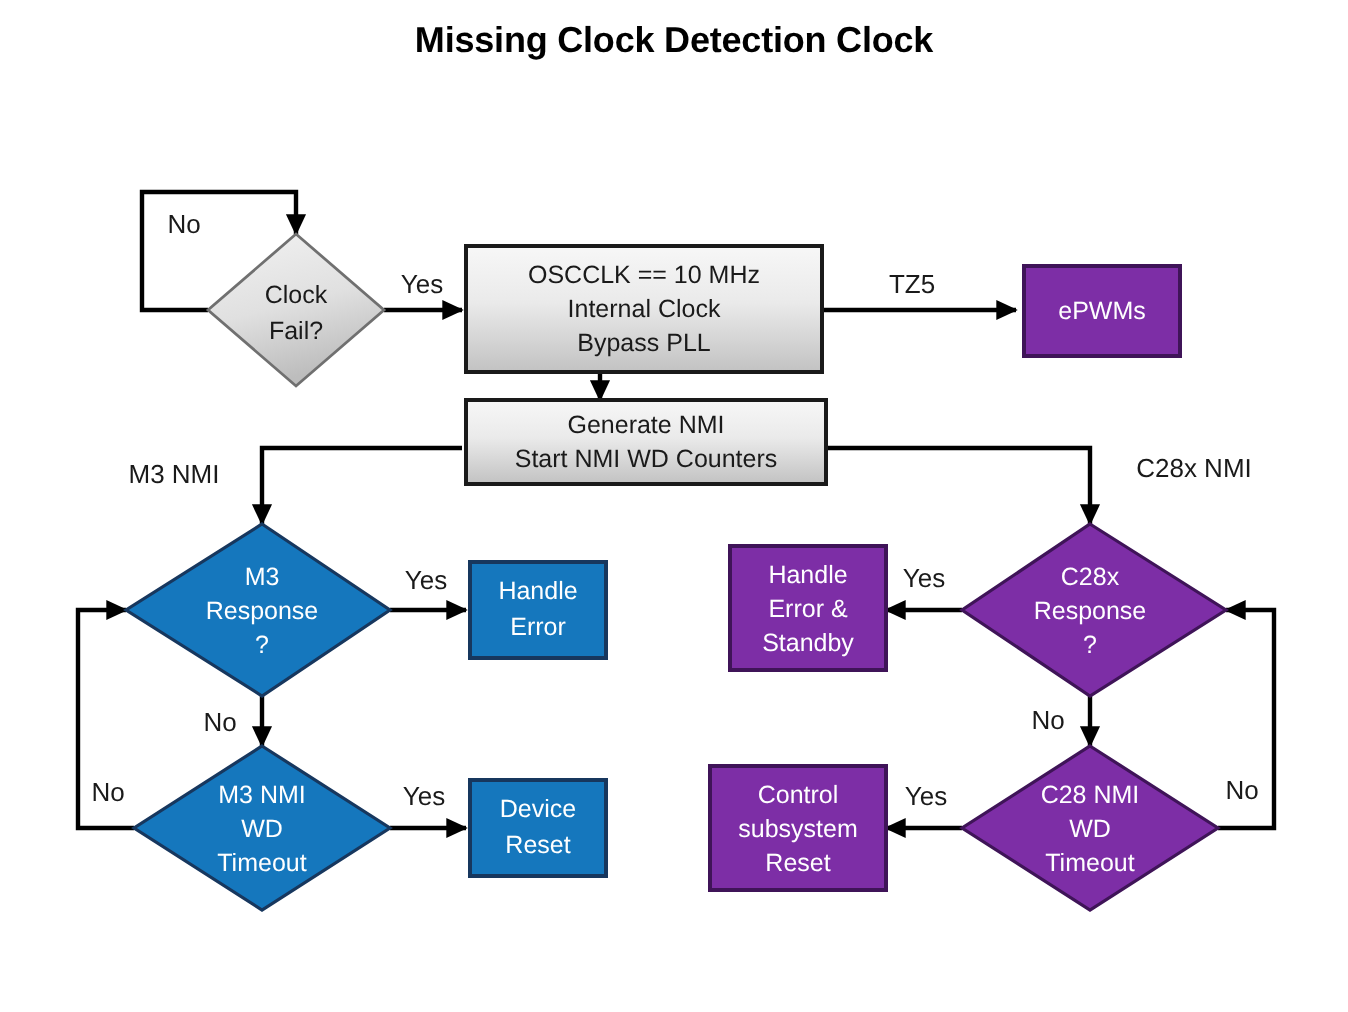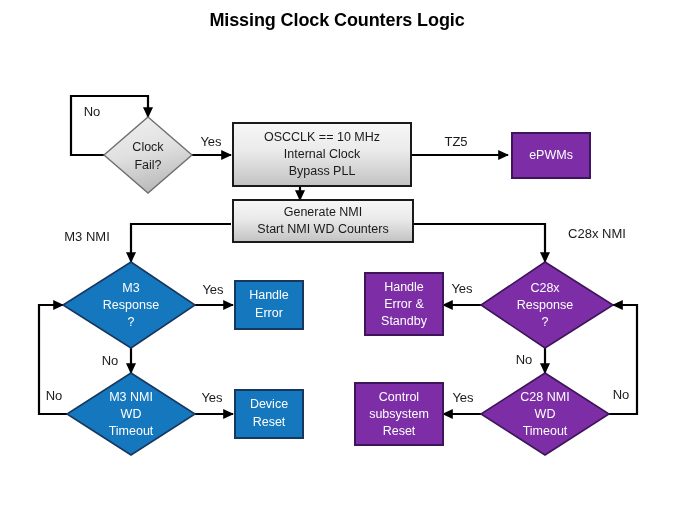--- a/index.html
+++ b/index.html
@@ -57,21 +57,21 @@
     stroke: #000000;
     stroke-width: 2.2;
     fill: none;
   }
 </style>
 </head>
 <body>
 
 <div id="diagram-root">
 
-  <div class="page-title">Missing Clock Counters Logic</div>
+  <div class="page-title">Missing Clock Detection Clock</div>
 
   <svg id="flow" width="674" height="506" viewBox="0 0 674 506">
     <defs>
       <linearGradient id="grayGrad" x1="0" y1="0" x2="0" y2="1">
         <stop offset="0%" stop-color="#f7f7f7"></stop>
         <stop offset="45%" stop-color="#eaeaea"></stop>
         <stop offset="100%" stop-color="#c2c2c2"></stop>
       </linearGradient>
       <linearGradient id="grayGradDiamond" x1="0" y1="0" x2="0.3" y2="1">
         <stop offset="0%" stop-color="#f2f2f2"></stop>

